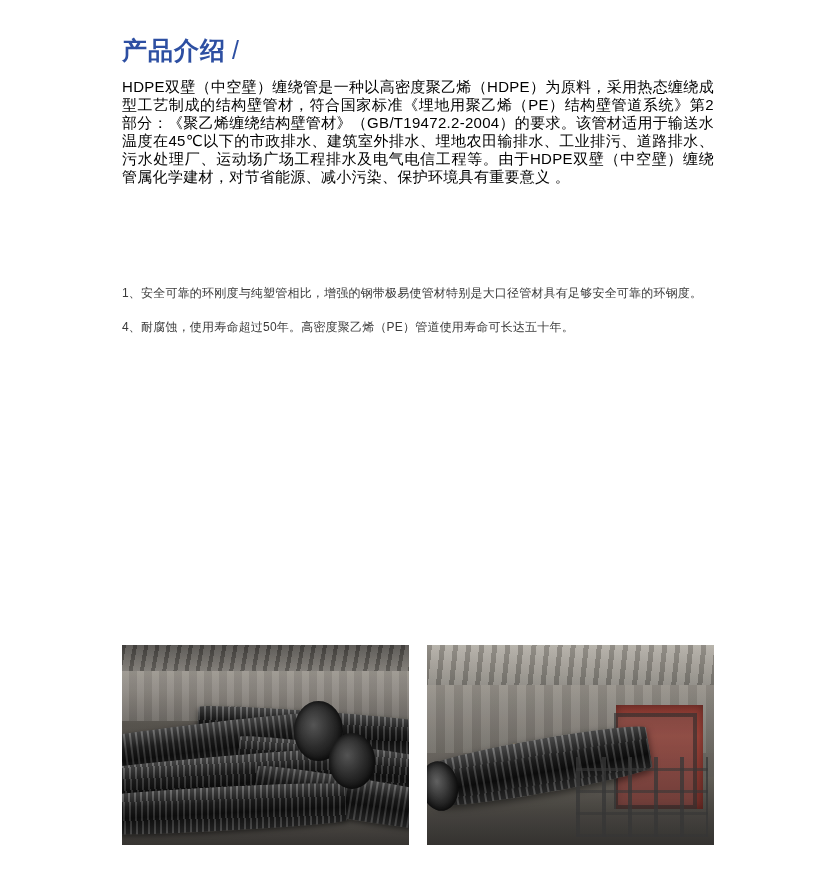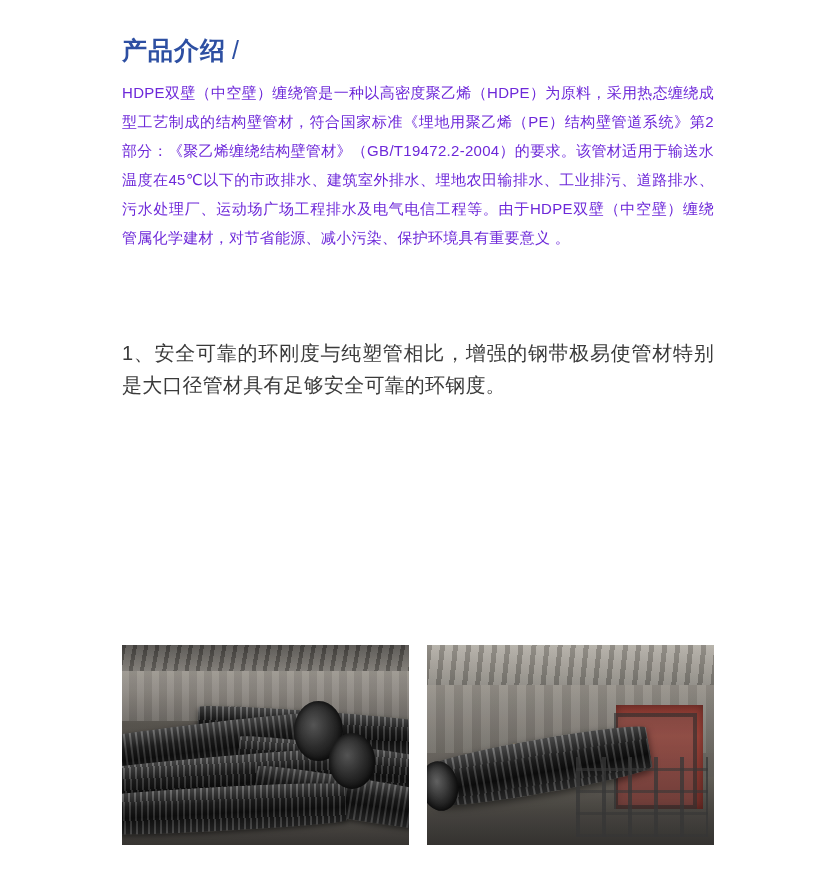--- a/index.html
+++ b/index.html
@@ -36,31 +36,31 @@
   .section-title .slash {
     color: #2d4fa2;
     font-weight: normal;
     padding-left: 6px;
   }
   #intro-section {
     padding-top: 38px;
   }
   #intro-body {
     font-size: 15px;
-    line-height: 29px;
-    color: #6d28d9;
+    line-height: 18px;
+    color: #000000;
     text-align: justify;
     letter-spacing: 0.3px;
   }
   #features-section {
     padding-top: 46px;
   }
   #features-list {
-    margin-top: 24px;
-    font-size: 20px;
+    margin-top: 30px;
+    font-size: 12px;
     line-height: 32px;
     color: #3a3a3a;
     text-align: justify;
     letter-spacing: 0.2px;
   }
   .feature-item {
     margin: 0 0 2px 0;
   }
   .gallery {
     position: absolute;
@@ -191,20 +191,21 @@
   <div class="section" id="intro-section">
     <h2 class="section-title">
       <span>产品介绍</span><span class="slash">/</span>
     </h2>
     <p id="intro-body">HDPE双壁（中空壁）缠绕管是一种以高密度聚乙烯（HDPE）为原料，采用热态缠绕成型工艺制成的结构壁管材，符合国家标准《埋地用聚乙烯（PE）结构壁管道系统》第2部分：《聚乙烯缠绕结构壁管材》（GB/T19472.2-2004）的要求。该管材适用于输送水温度在45℃以下的市政排水、建筑室外排水、埋地农田输排水、工业排污、道路排水、污水处理厂、运动场广场工程排水及电气电信工程等。由于HDPE双壁（中空壁）缠绕管属化学建材，对节省能源、减小污染、保护环境具有重要意义 。</p>
   </div>
 
   <div class="section" id="features-section">
     <div id="features-list">
       <p class="feature-item">1、安全可靠的环刚度与纯塑管相比，增强的钢带极易使管材特别是大口径管材具有足够安全可靠的环钢度。</p>
+      <p class="feature-item">4、耐腐蚀，使用寿命超过50年。高密度聚乙烯（PE）管道使用寿命可长达五十年。</p>
     </div>
   </div>
 
   <div class="gallery">
 
     <div class="photo photo-1">
       <div class="p1-bg-wall"></div>
       <div class="p1-roof"></div>
       <div class="p1-floor"></div>
       <div class="pipe p1-pipe-d"></div>

